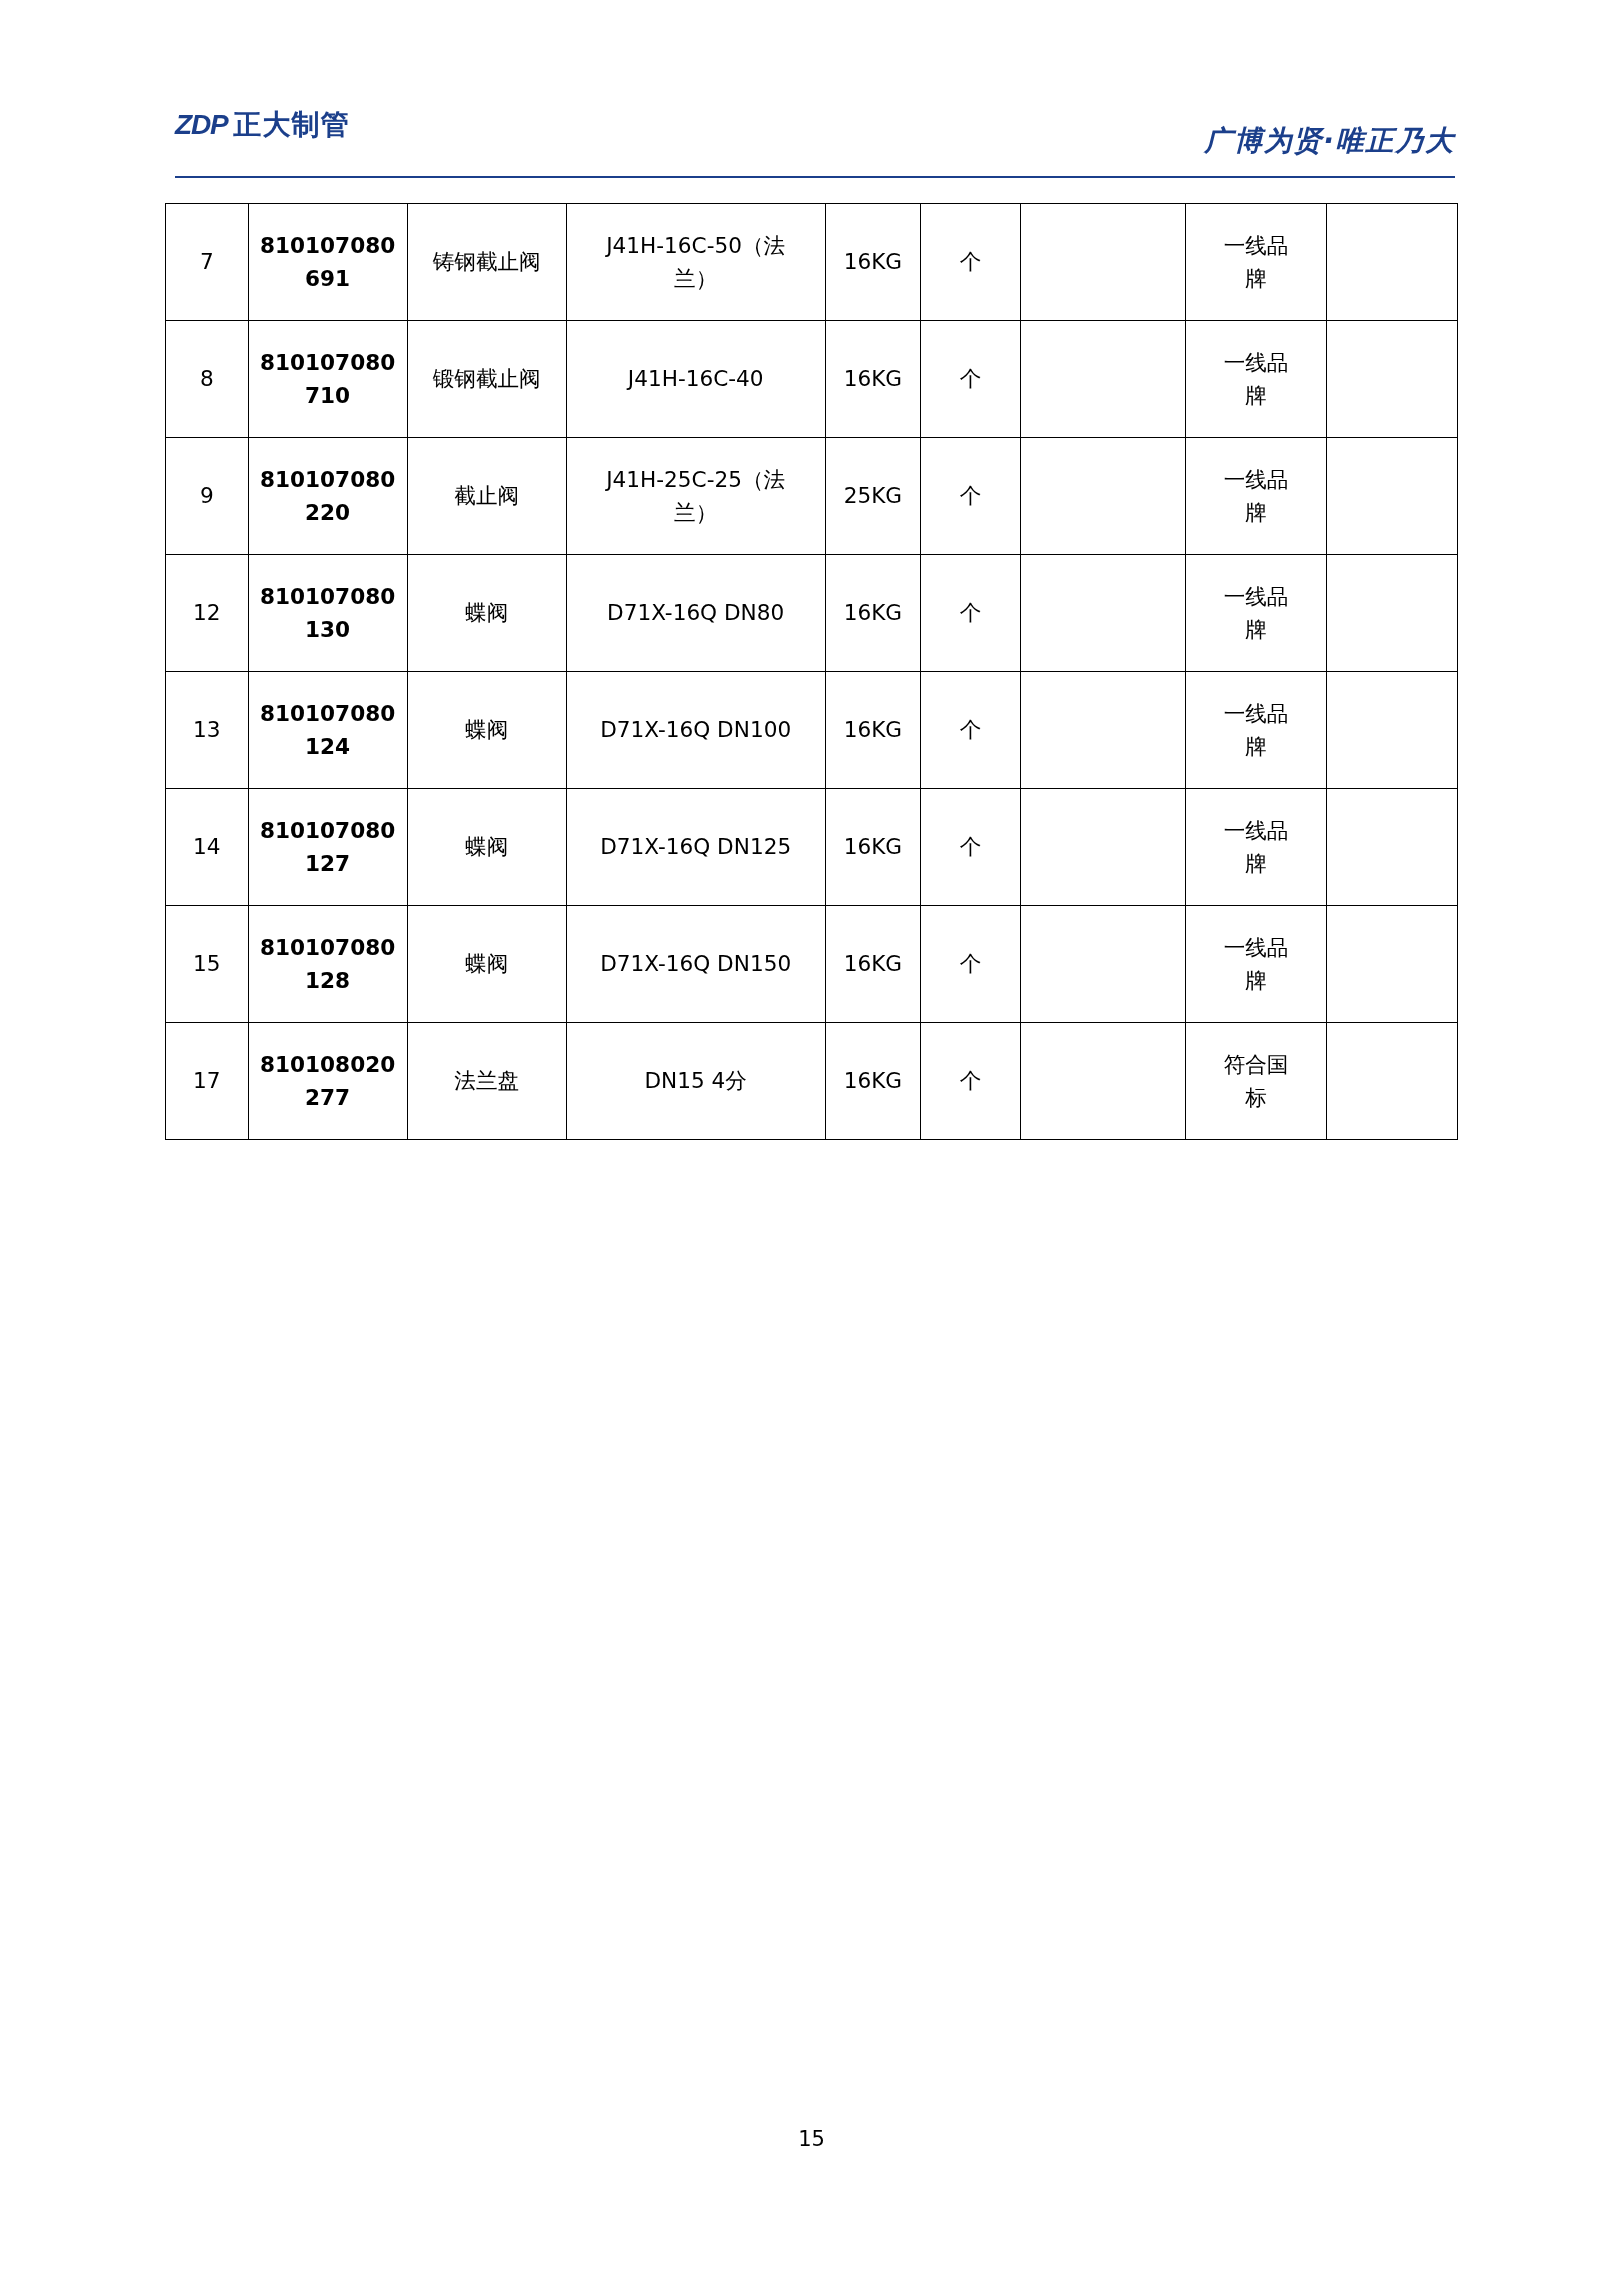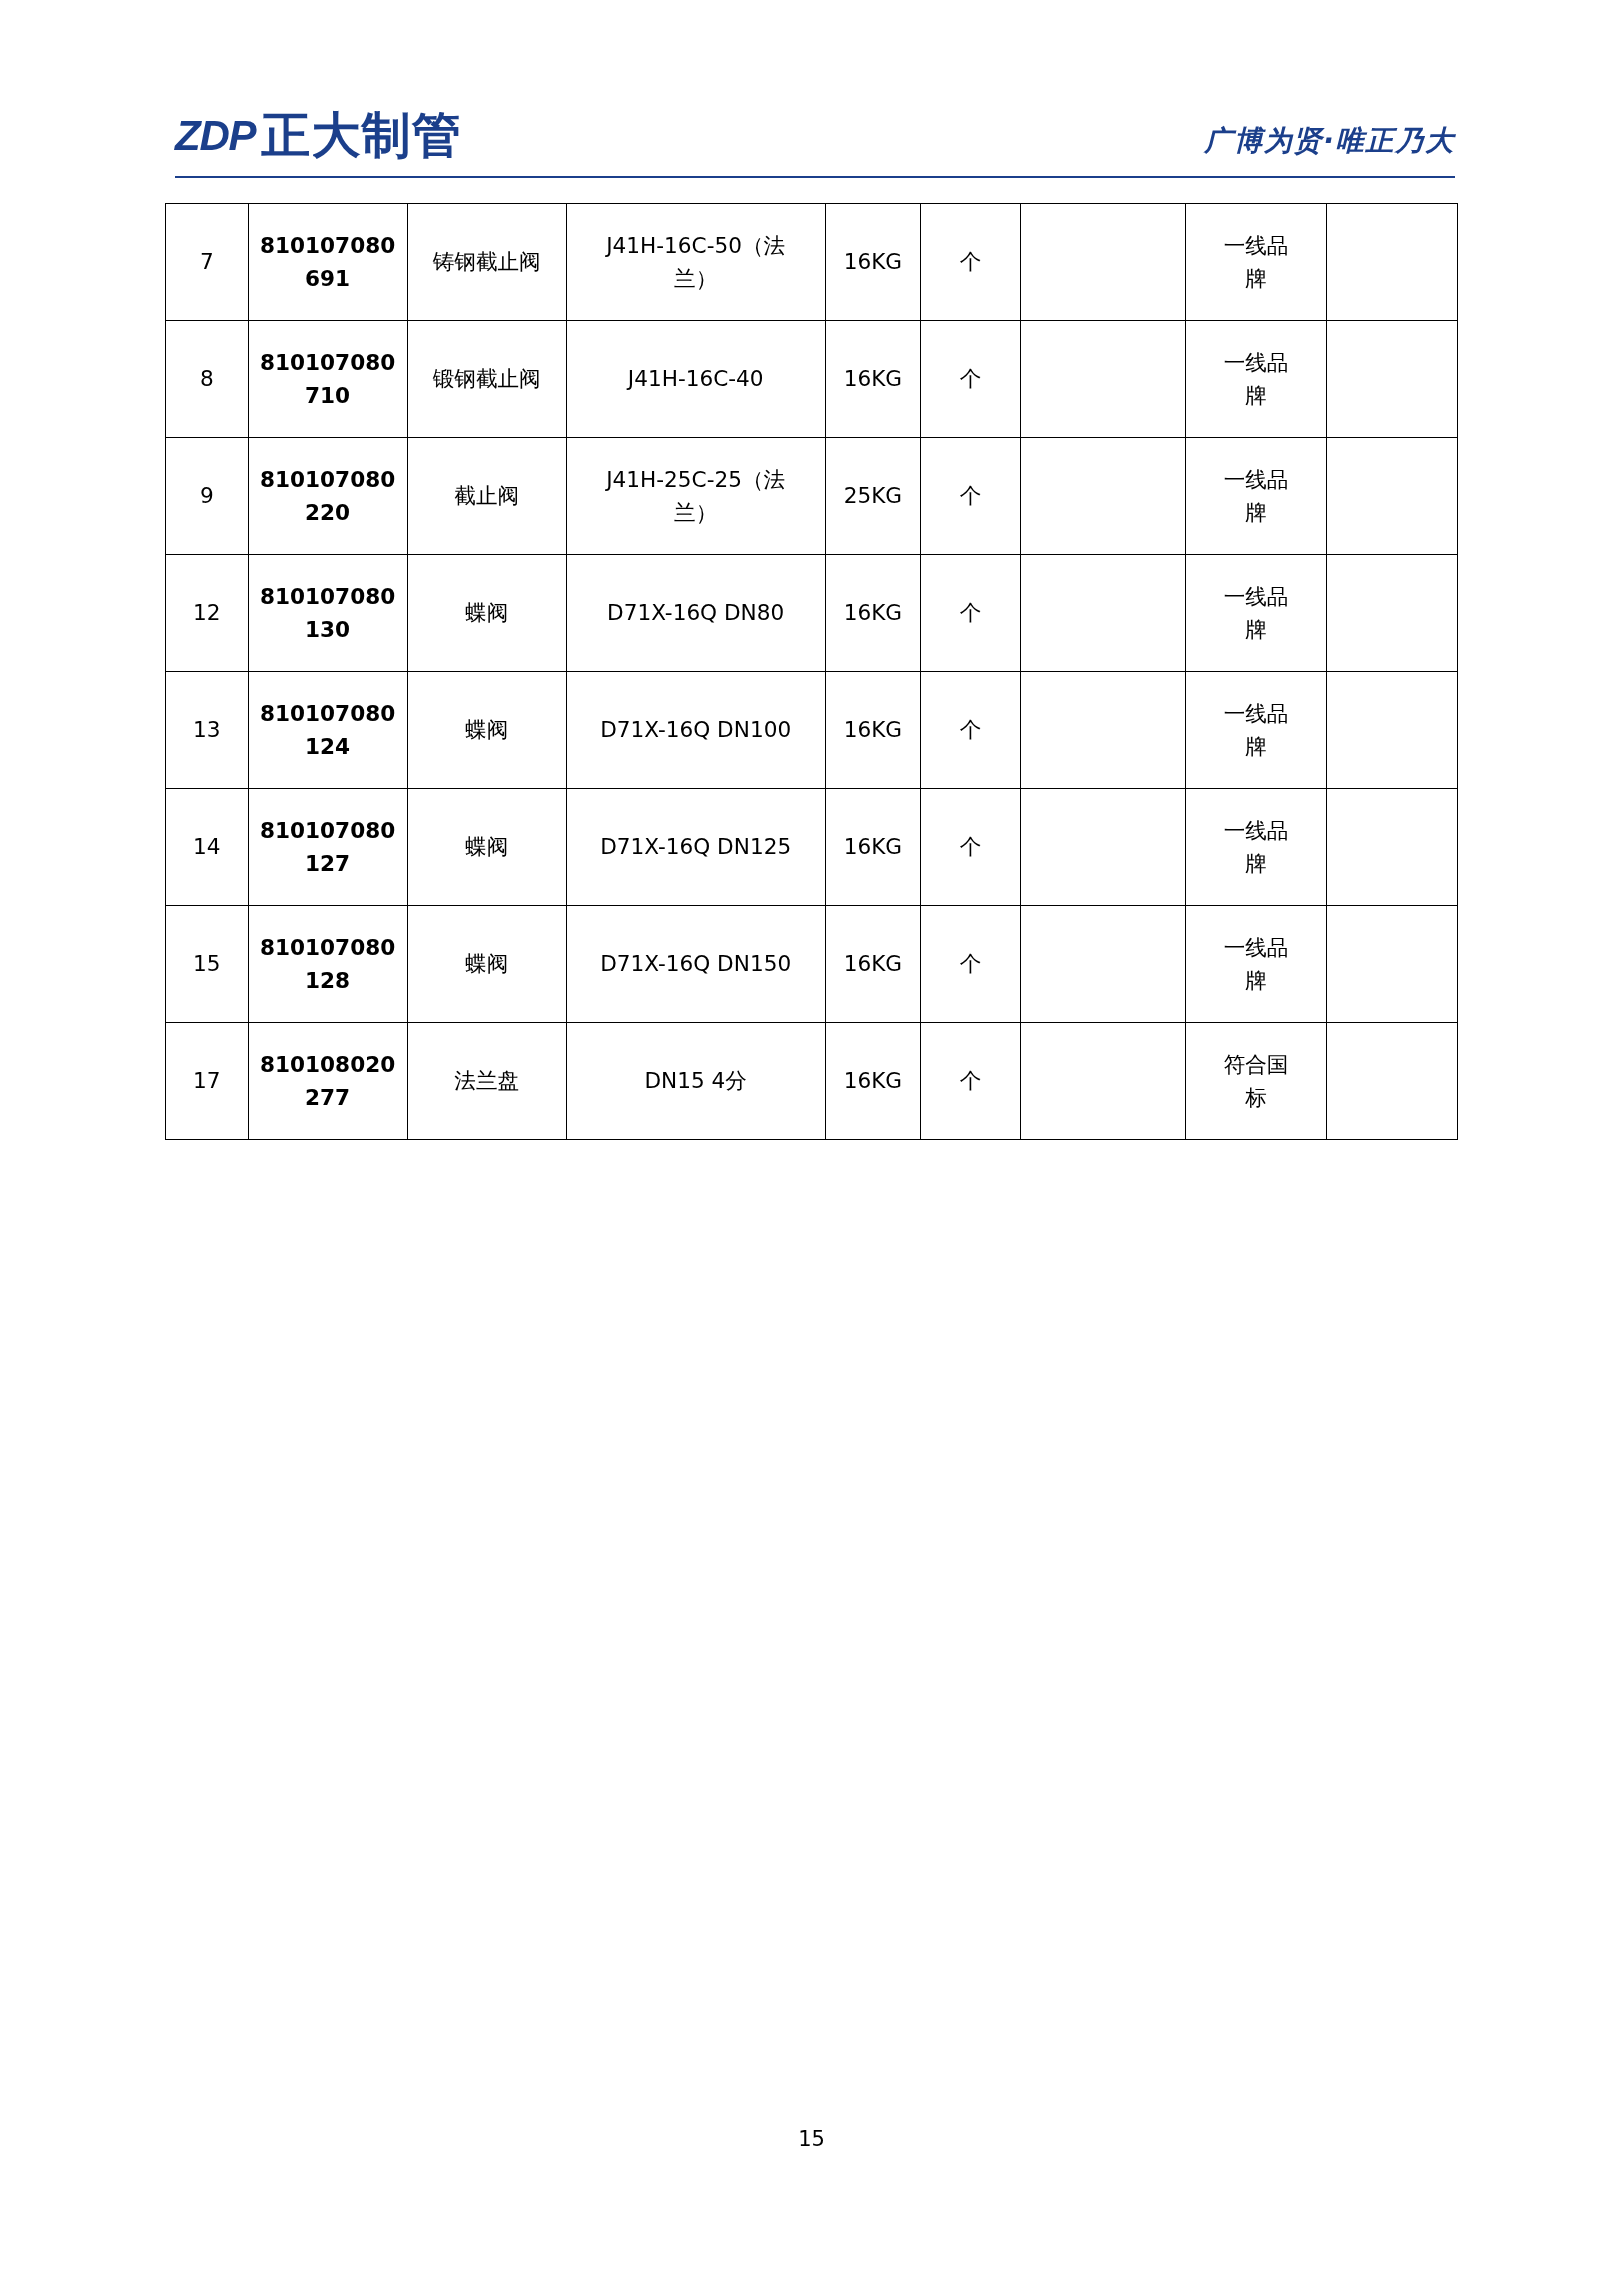--- a/index.html
+++ b/index.html
@@ -34,30 +34,30 @@
     position: absolute;
     left: 0;
     top: 0;
     display: flex;
     align-items: center;
   }
   .logo-mark {
     font-family: "Liberation Sans", "DejaVu Sans", sans-serif;
     font-weight: bold;
     font-style: italic;
-    font-size: 42px;
+    font-size: 28px;
     letter-spacing: -1.2px;
     color: #1b3f8b;
     line-height: 1;
     padding-right: 5.8px;
   }
   .logo-text {
     font-family: "DejaVu Sans", "Liberation Sans", sans-serif;
     font-weight: bold;
-    font-size: 49px;
+    font-size: 28px;
     color: #1b3f8b;
     letter-spacing: 1.2px;
     line-height: 1;
   }
   .slogan {
     position: absolute;
     right: 0;
     top: 10.5px;
     font-family: "DejaVu Sans", "Liberation Sans", sans-serif;
     font-weight: bold;

